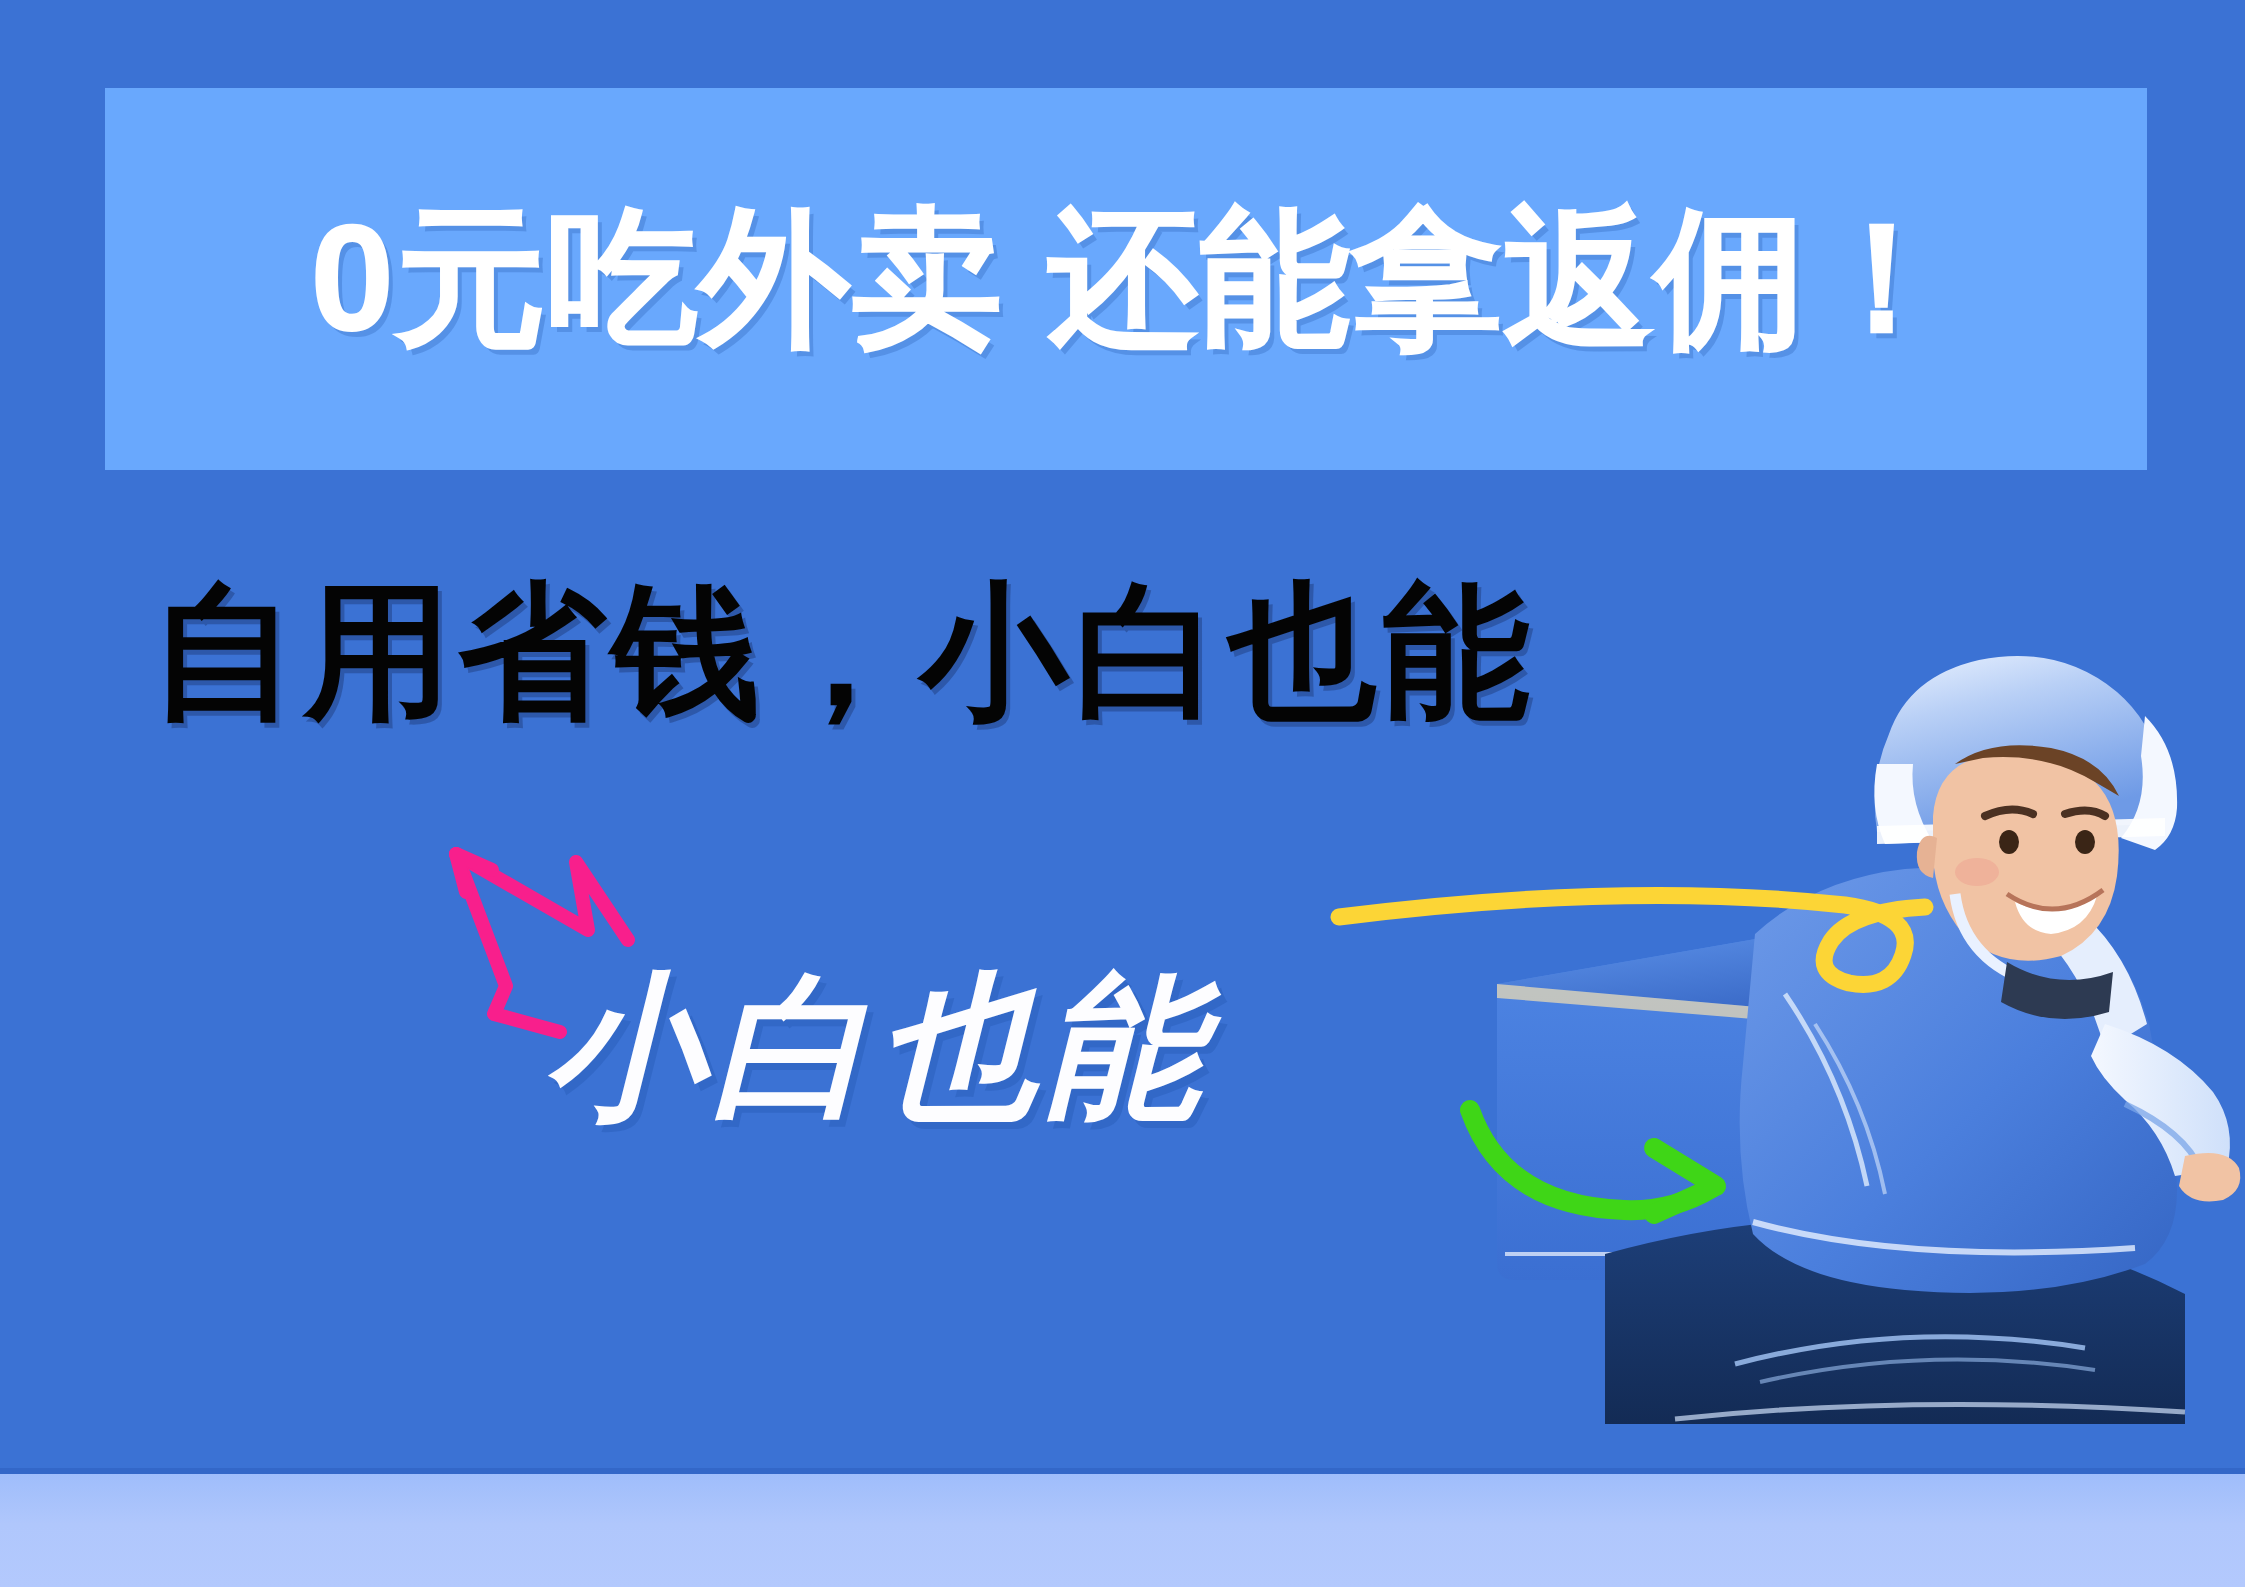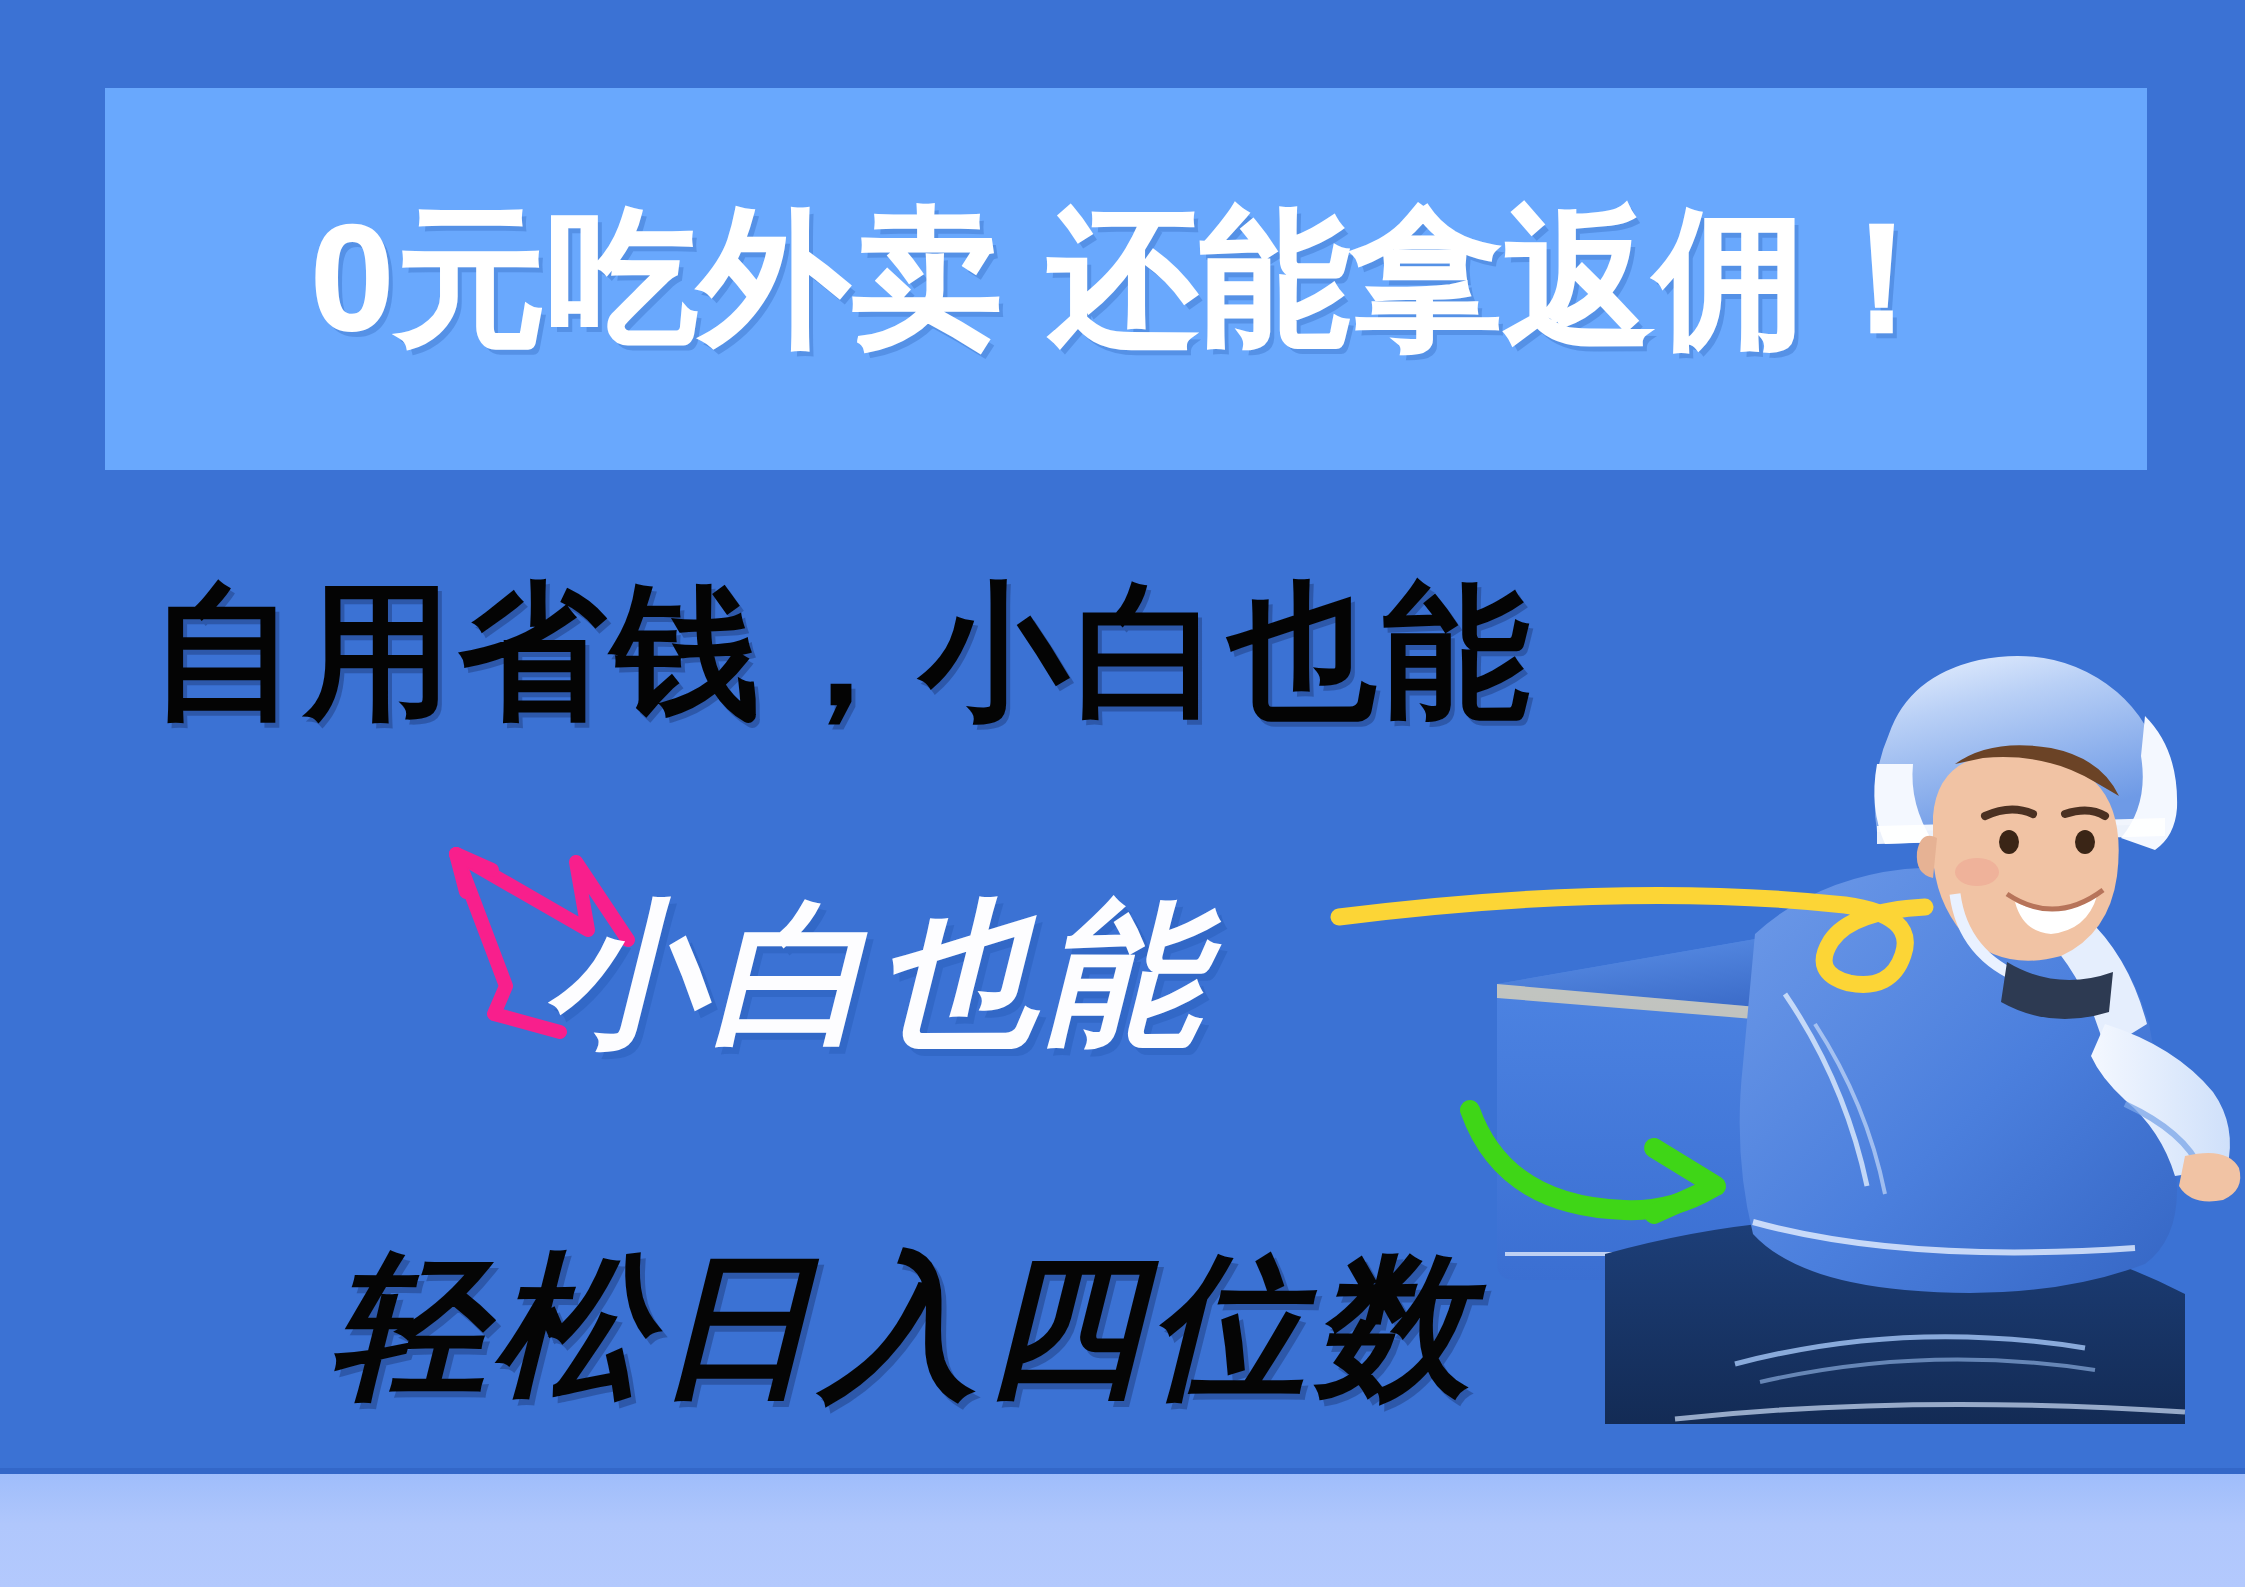--- a/index.html
+++ b/index.html
@@ -76,21 +76,21 @@
     font-weight: 900;
     color: #040404;
     letter-spacing: 6px;
     white-space: nowrap;
     line-height: 1.0;
     text-shadow: 4px 5px 0 rgba(10, 20, 60, 0.28);
   }
   .line-white {
     position: absolute;
     left: 545px;
-    top: 895px;
+    top: 968px;
     font-size: 158px;
     font-weight: 900;
     color: #fdfdff;
     letter-spacing: 8px;
     white-space: nowrap;
     line-height: 1.0;
     font-style: italic;
     text-shadow: 6px 7px 0 rgba(35, 85, 175, 0.35);
     text-align: right;
   }
@@ -257,15 +257,14 @@
     <path d="M36 36 L72 52 M36 36 L46 74" fill="none" stroke="#f81f8c" stroke-width="14" stroke-linecap="round"></path>
   </svg>
 
   <svg class="doodle doodle-green" viewBox="0 0 330 195" xmlns="http://www.w3.org/2000/svg">
     <path d="M22 22 Q56 118 176 122 Q224 124 264 100" fill="none" stroke="#3fd617" stroke-width="20" stroke-linecap="round"></path>
     <path d="M206 60 L268 98 L206 126" fill="none" stroke="#3fd617" stroke-width="20" stroke-linecap="round" stroke-linejoin="round"></path>
   </svg>
 
   <div class="line-sub1">自用省钱，小白也能</div>
   <div class="line-white">小白也能</div>
-  <div class="line-sub2">轻松日入四位数</div>
 
 </div>
 
 </body></html>

